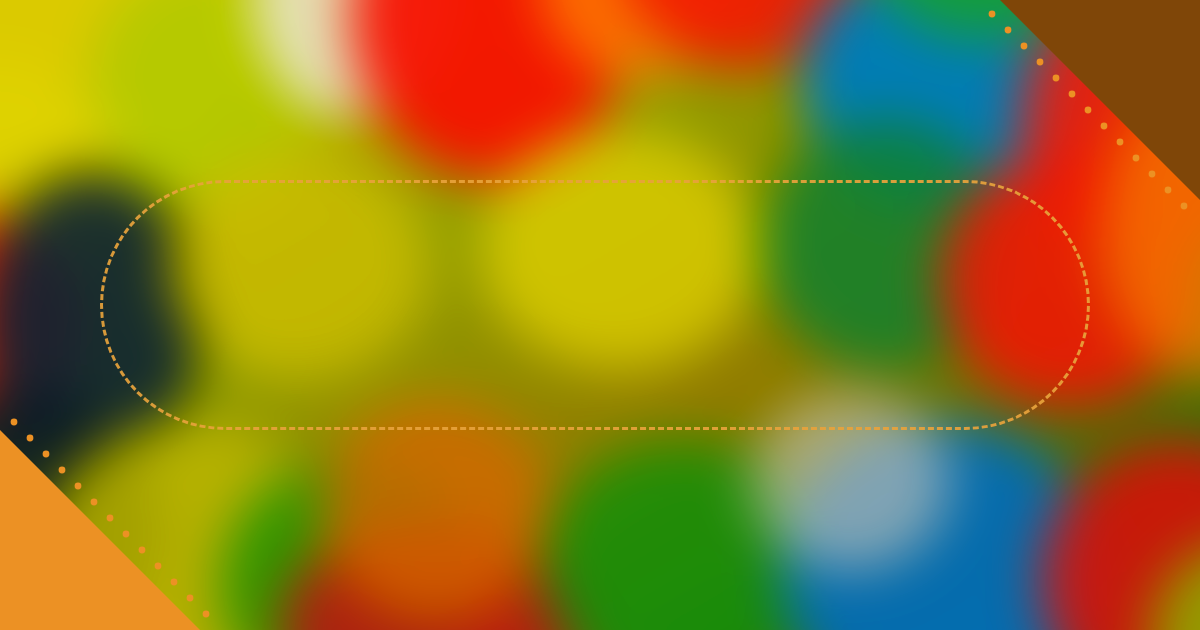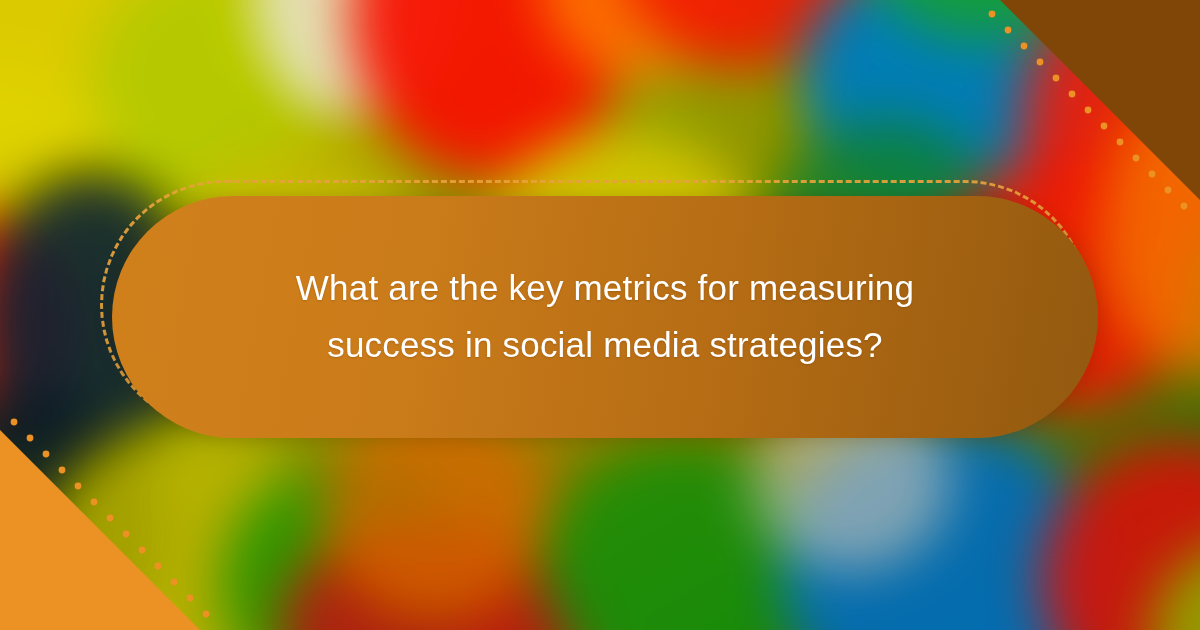--- a/index.html
+++ b/index.html
@@ -159,17 +159,14 @@
         <circle cx="158" cy="166" r="3.4"></circle>
         <circle cx="174" cy="182" r="3.4"></circle>
         <circle cx="190" cy="198" r="3.4"></circle>
         <circle cx="206" cy="214" r="3.4"></circle>
       </g>
     </svg>
   </div>
 
   <div class="dash-outline"></div>
 
-  <div class="card">
-    <div class="card-text">What are the key metrics for measuring success in social media strategies?</div>
-  </div>
 
 </div>
 
 </body></html>

